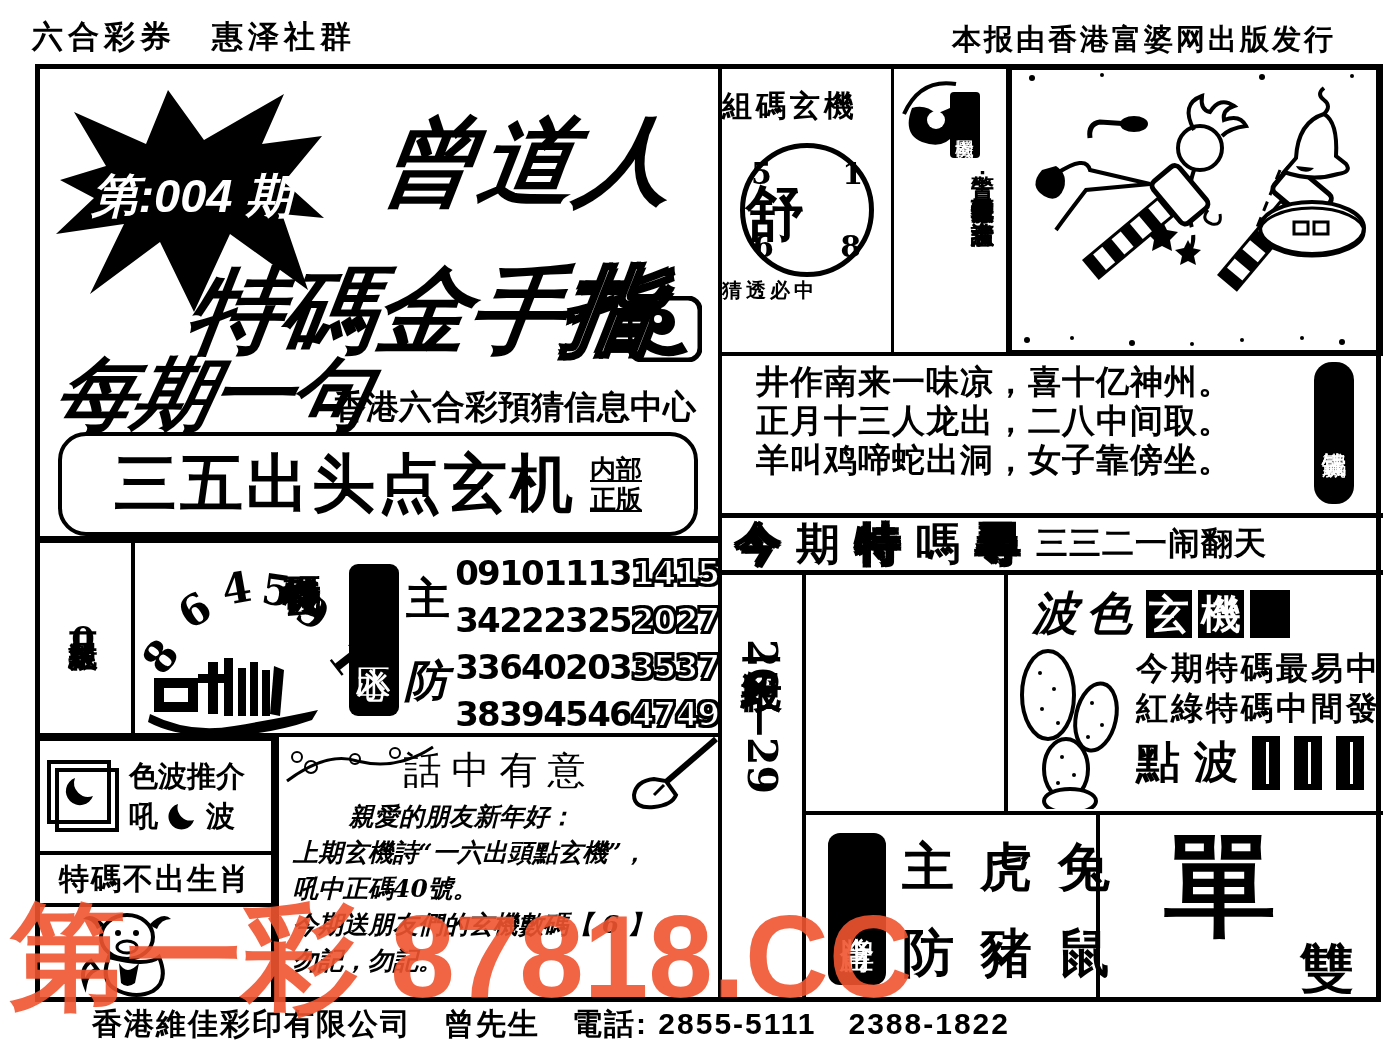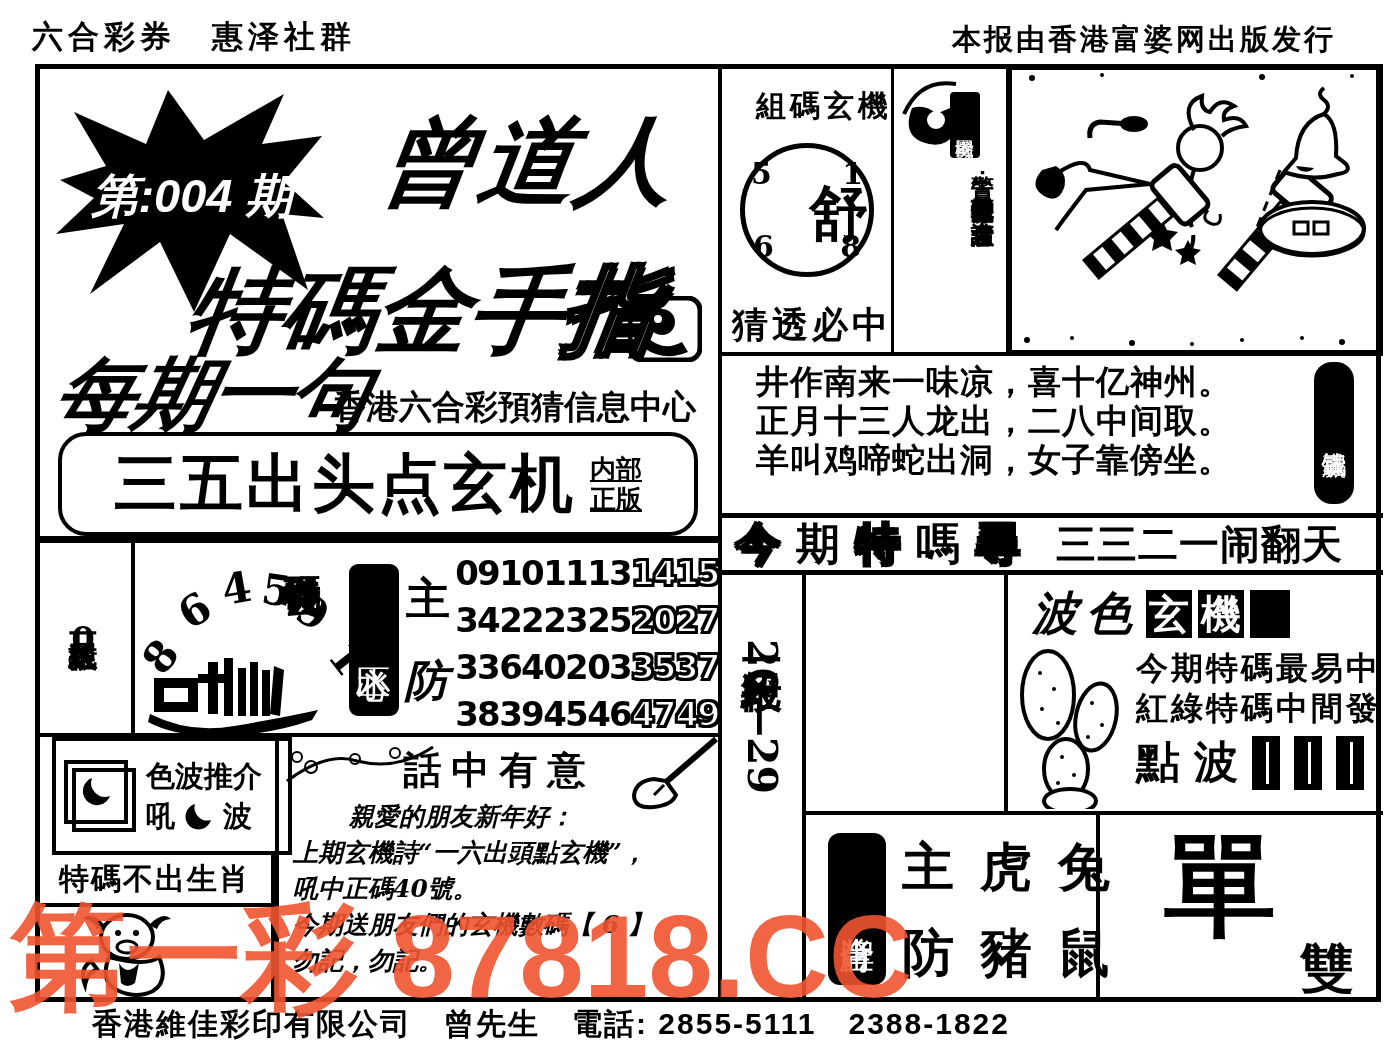--- a/index.html
+++ b/index.html
@@ -48,55 +48,55 @@
   .xunte{left:283px;top:546px;font-size:38px;font-weight:900;line-height:38px;height:192px;}
   .heartbox{left:349px;top:564px;width:50px;height:152px;background:#000;border-radius:9px;color:#fff;
             display:flex;align-items:center;justify-content:center;font-size:34px;line-height:44px;}
   .zhu{left:406px;top:570px;font-size:44px;font-weight:900;}
   .fang{left:404px;top:652px;font-size:44px;font-weight:900;font-style:italic;}
   .numgrid{left:455px;top:549px;width:264px;height:188px;display:grid;
            grid-template-columns:repeat(6,44px);grid-template-rows:repeat(4,47px);
            font-size:34px;font-weight:900;font-family:"DejaVu Sans",sans-serif;}
   .numgrid span{display:flex;align-items:center;justify-content:center;letter-spacing:-2px;}
   
-  .sebo-box{left:52px;top:737px;width:240px;height:118px;border:4px solid #000;box-sizing:border-box;
+  .sebo-box{left:35px;top:737px;width:240px;height:118px;border:4px solid #000;box-sizing:border-box;
             display:flex;align-items:center;}
   .sq-icon{width:72px;height:72px;margin-left:8px;position:relative;flex:none;}
   .sebo-txt{margin-left:10px;font-size:29px;font-weight:900;line-height:40px;}
   .sebo-l2{display:flex;align-items:center;gap:8px;}
   .nozod{left:35px;top:855px;width:240px;height:52px;border:4px solid #000;border-top:none;box-sizing:border-box;
          display:flex;align-items:center;justify-content:center;font-size:30px;font-weight:900;letter-spacing:2px;}
   .oxbox{left:35px;top:907px;width:240px;height:95px;border-right:4px solid #000;box-sizing:border-box;}
   .huay{left:275px;top:737px;width:445px;height:265px;border-left:4px solid #000;box-sizing:border-box;}
-  .huay-title{position:absolute;left:0;right:0;top:8px;text-align:center;font-size:38px;font-weight:700;letter-spacing:10px;}
+  .huay-title{position:absolute;left:0;right:0;top:8px;text-align:center;font-size:38px;font-weight:400;letter-spacing:10px;}
   .huay-lines{position:absolute;left:14px;top:62px;font-size:25px;font-weight:bold;line-height:36px;
               font-family:"DejaVu Serif",serif;font-style:italic;}
   .huay-lines .l0{margin-left:56px;}
   
-  .zuma-box{left:722px;top:64px;width:170px;height:204px;box-sizing:border-box;text-align:right;}
+  .zuma-box{left:722px;top:64px;width:170px;height:204px;box-sizing:border-box;text-align:left;}
   .zuma-title{margin-top:22px;font-size:30px;font-weight:900;letter-spacing:4px;}
   .zuma-circle{position:relative;width:124px;height:124px;border:5px solid #000;border-radius:50%;margin:16px auto 0;}
   .zuma-char{position:absolute;left:0;right:0;top:26px;font-size:60px;font-weight:900;}
   .zc{position:absolute;font-size:30px;font-weight:bold;font-family:"DejaVu Serif",serif;}
   .zc.tl{left:6px;top:8px;} .zc.tr{right:6px;top:8px;} .zc.bl{left:8px;bottom:8px;} .zc.br{right:8px;bottom:8px;}
-  .zuma-foot{margin-top:24px;font-size:36px;font-weight:900;letter-spacing:4px;}
+  .zuma-foot{font-size:20px;font-weight:900;letter-spacing:4px;}
   .mys-label{left:950px;top:92px;width:30px;height:66px;background:#000;color:#fff;border-radius:4px;
              font-size:19px;line-height:21px;display:flex;align-items:center;justify-content:center;}
   .warning{left:897px;top:158px;width:104px;height:198px;font-size:23px;font-weight:bold;line-height:35px;
            font-family:"DejaVu Serif",serif;}
   .picbox{left:1006px;top:64px;width:377px;height:292px;border:6px solid #000;box-sizing:border-box;}
   
   .poem{left:756px;top:362px;font-size:33px;font-weight:900;line-height:39px;font-family:"DejaVu Serif",serif;letter-spacing:1px;}
   .winbadge{left:1314px;top:362px;width:40px;height:142px;background:#000;border-radius:18px;color:#fff;
             display:flex;align-items:center;justify-content:center;font-size:25px;line-height:33px;}
   
   .banner{left:722px;top:513px;width:661px;height:62px;border-top:5px solid #000;border-bottom:5px solid #000;
           box-sizing:border-box;display:flex;align-items:center;padding-left:14px;gap:16px;}
   .banner .bc{font-size:44px;font-weight:900;}
-  .banner .tail{font-size:40px;font-weight:900;letter-spacing:1px;margin-left:20px;}
+  .banner .tail{font-size:32px;font-weight:900;letter-spacing:1px;margin-left:0;}
   
   .jueduan{left:722px;top:575px;width:84px;height:427px;border-right:4px solid #000;box-sizing:border-box;
            display:flex;justify-content:center;}
   .jueduan .txt{margin-top:64px;font-size:41px;font-weight:bold;font-family:"DejaVu Serif",serif;line-height:44px;}
   .zhiri-box{left:806px;top:575px;width:202px;height:240px;border-right:4px solid #000;border-bottom:4px solid #000;box-sizing:border-box;}
   .zhiri-label{position:absolute;left:18px;top:18px;font-size:45px;font-weight:900;line-height:52px;font-family:"DejaVu Serif",serif;}
   .bose-box{left:1008px;top:575px;width:375px;height:240px;border-bottom:4px solid #000;box-sizing:border-box;}
   .bose-title{position:absolute;left:24px;top:8px;display:flex;align-items:center;gap:6px;}
   .bose-script{font-size:46px;font-weight:900;font-style:italic;font-family:"DejaVu Serif",serif;letter-spacing:8px;}
   .bose-blk{width:46px;height:48px;background:#000;color:#fff;font-size:40px;font-weight:bold;

